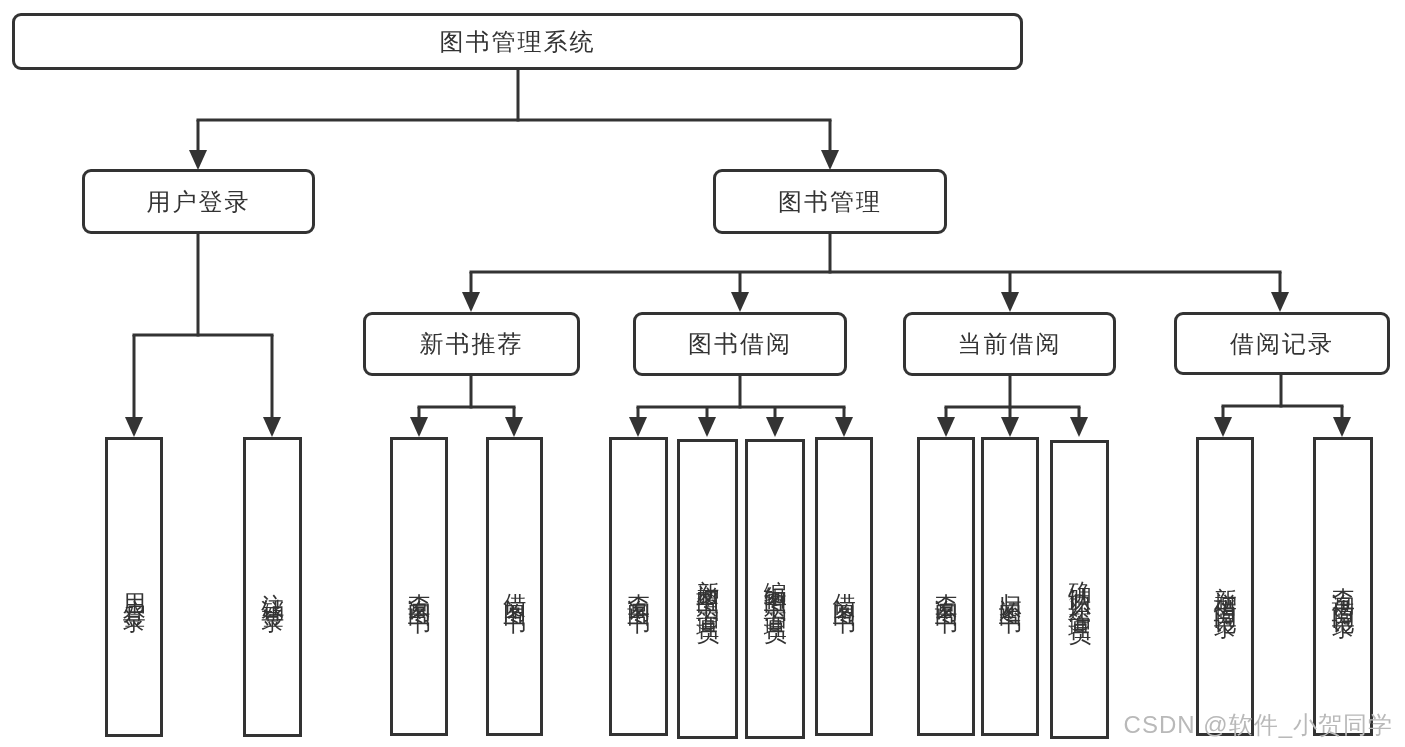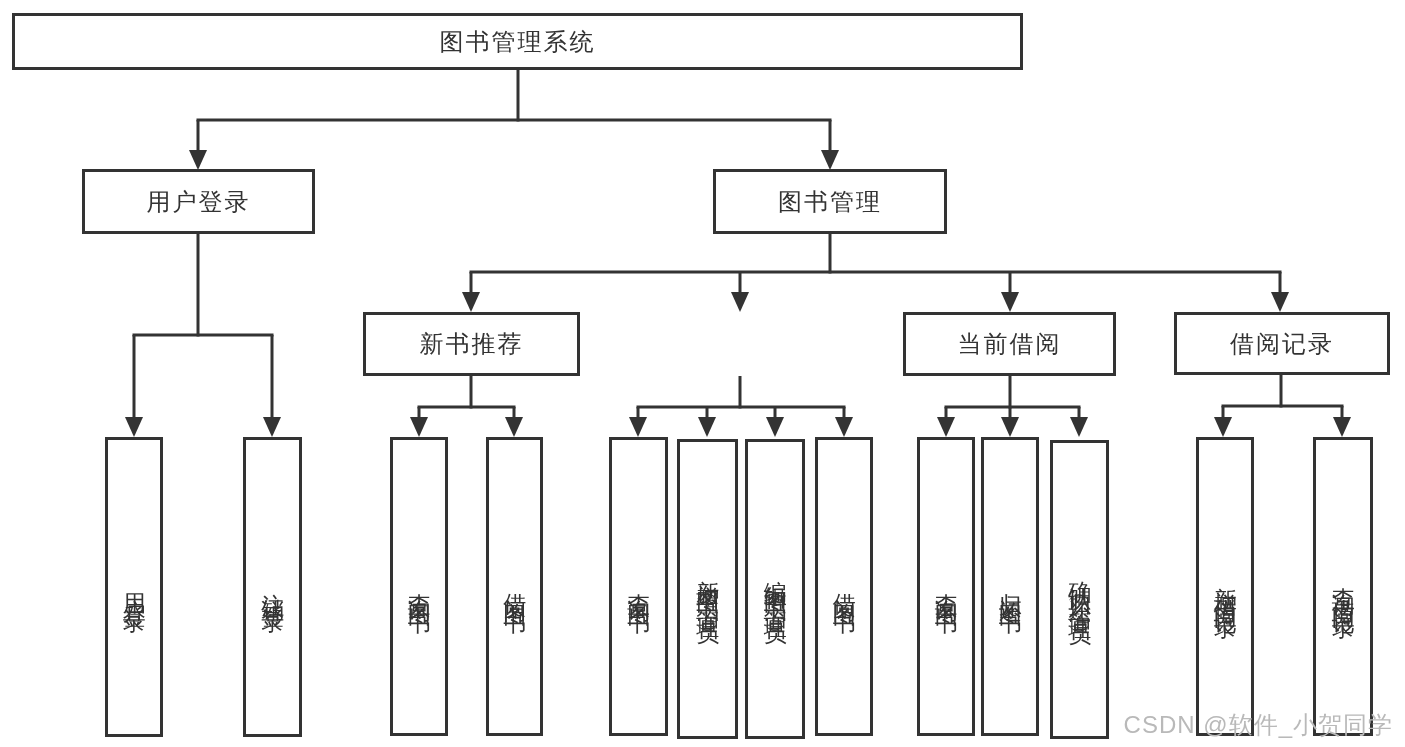--- a/index.html
+++ b/index.html
@@ -17,21 +17,21 @@
   .node {
     position: absolute;
     box-sizing: border-box;
     border: 3px solid var(--line, #333333);
     background: #ffffff;
     display: flex;
     align-items: center;
     justify-content: center;
     color: var(--text, #333333);
   }
-  .node.h { font-size: 24px; letter-spacing: 2px; white-space: nowrap; }
+  .node.h { font-size: 24px; letter-spacing: 2px; white-space: nowrap; border-radius: 9px; }
   .node.v { font-size: 23px; }
   .node.v .vtext {
     writing-mode: vertical-rl;
     -webkit-writing-mode: vertical-rl;
     text-orientation: mixed;
     letter-spacing: 6px;
     line-height: 1.1;
   }
   .watermark {
     position: absolute;
@@ -132,20 +132,23 @@
   <div class="node h" style="left:82px; top:169px; width:233px; height:65px;">
     <span>用户登录</span>
   </div>
   <div class="node h" style="left:713px; top:169px; width:234px; height:65px;">
     <span>图书管理</span>
   </div>
 
   <div class="node h" style="left:363px; top:312px; width:217px; height:64px;">
     <span>新书推荐</span>
   </div>
+  <div class="node h" style="left:633px; top:312px; width:214px; height:64px;">
+    <span>图书借阅</span>
+  </div>
   <div class="node h" style="left:903px; top:312px; width:213px; height:64px;">
     <span>当前借阅</span>
   </div>
   <div class="node h" style="left:1174px; top:312px; width:216px; height:63px;">
     <span>借阅记录</span>
   </div>
 
   <div class="node v" style="left:105px; top:437px; width:58px; height:300px;">
     <span class="vtext">用户登录</span>
   </div>

